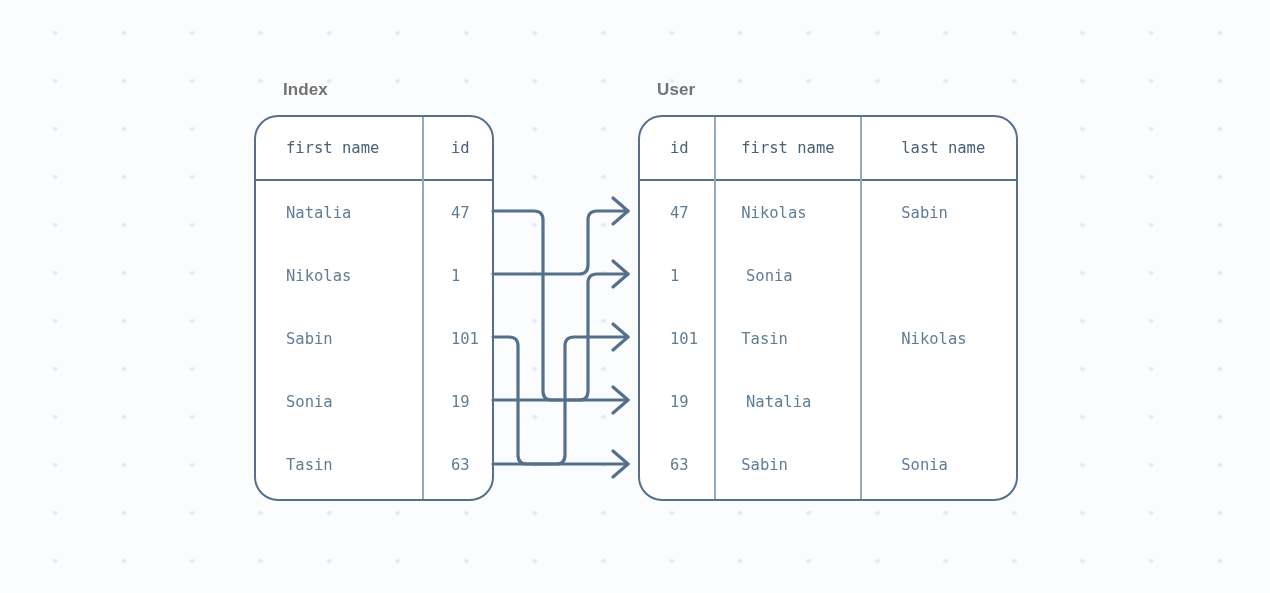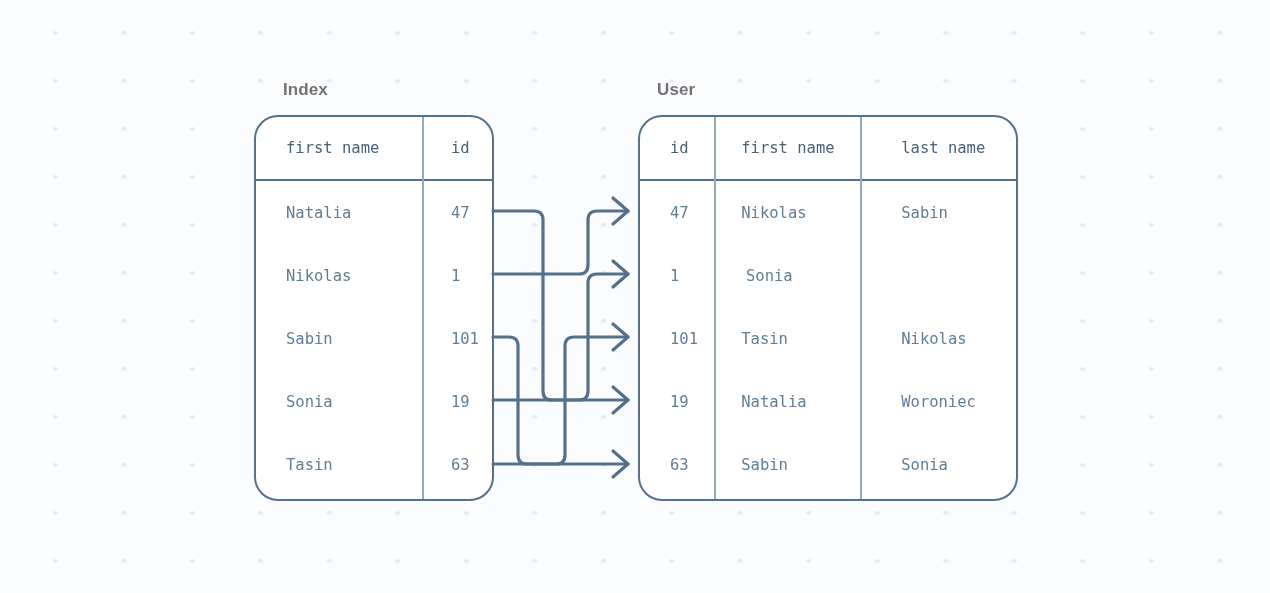--- a/index.html
+++ b/index.html
@@ -156,21 +156,20 @@
       <div class="tcell c-first">Sonia</div>
     </div>
     <div class="trow">
       <div class="tcell c-id">101</div>
       <div class="tcell c-first">Tasin</div>
       <div class="tcell c-last">Nikolas</div>
     </div>
     <div class="trow">
       <div class="tcell c-id">19</div>
       <div class="tcell c-first">Natalia</div>
-      <div class="tcell c-last">Woroniec</div>
     </div>
     <div class="trow">
       <div class="tcell c-id">63</div>
       <div class="tcell c-first">Sabin</div>
       <div class="tcell c-last">Sonia</div>
     </div>
   </div>
 
   <svg id="connectors" viewBox="0 0 1270 593">
     <g fill="none" stroke="#54708a" stroke-width="3.2" stroke-linecap="round" stroke-linejoin="round">

